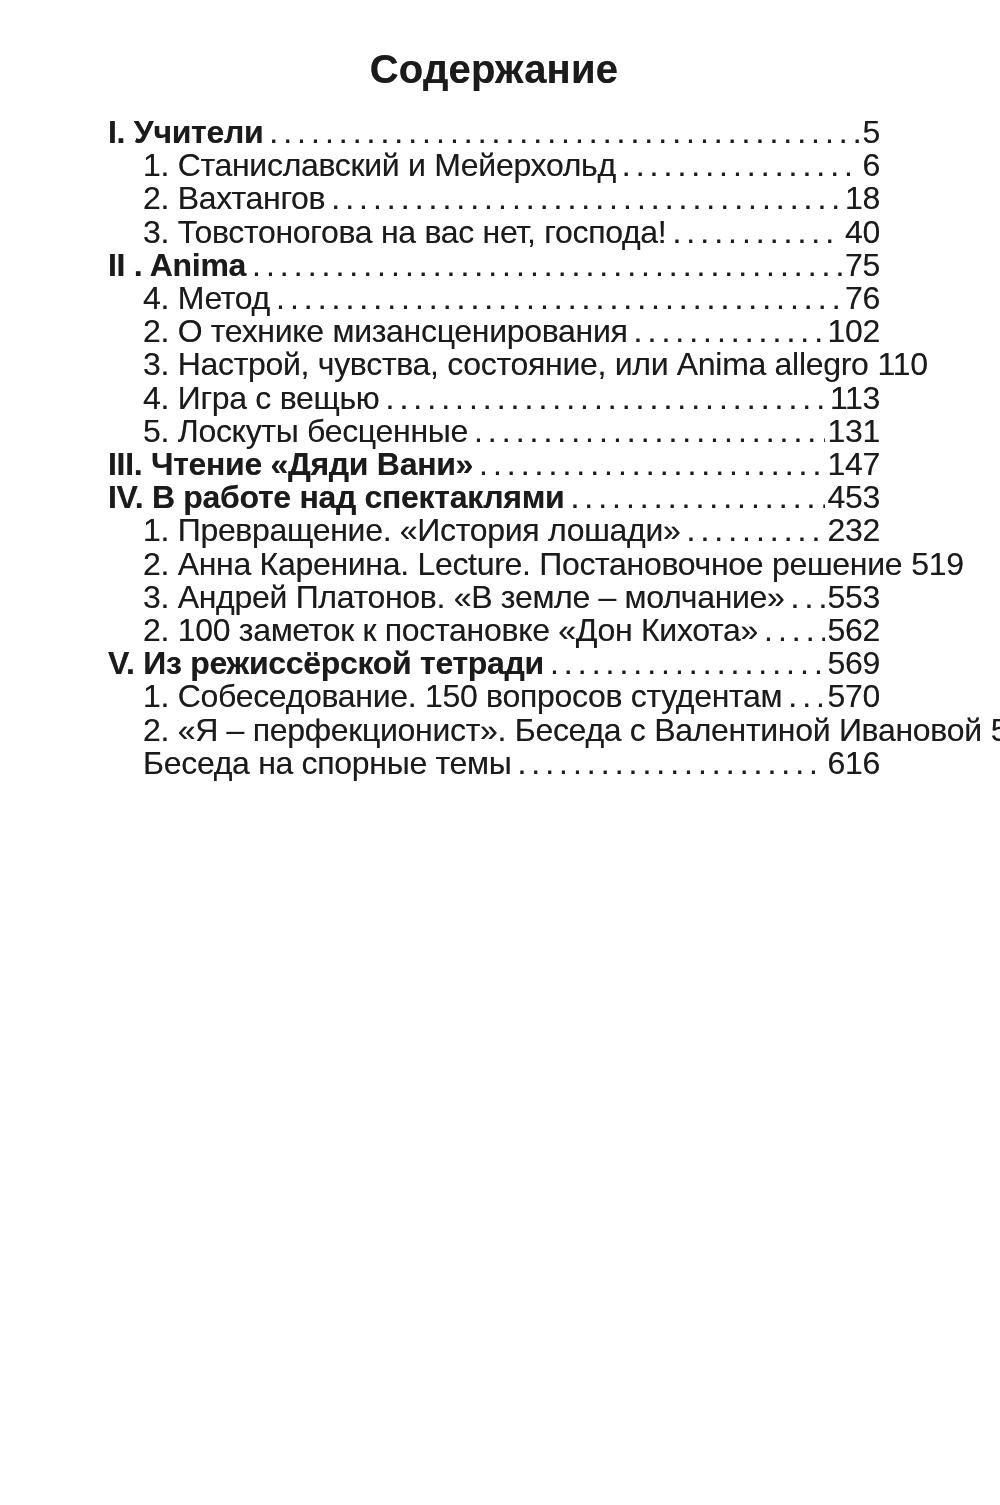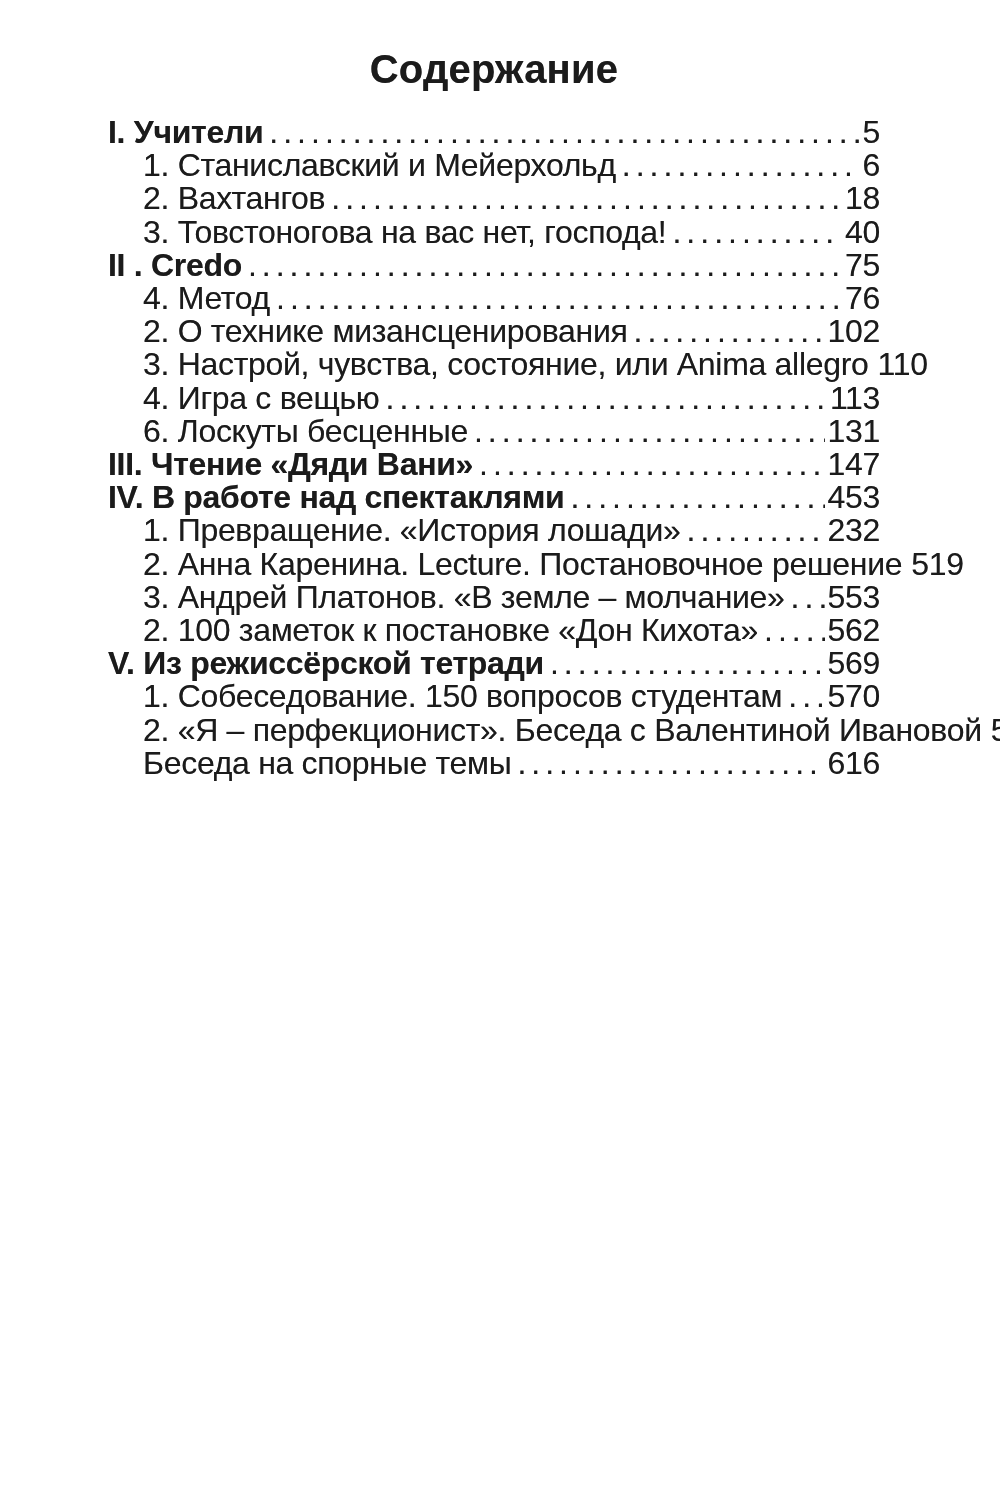--- a/index.html
+++ b/index.html
@@ -92,21 +92,21 @@
       <span class="pg">18</span>
     </div>
 
     <div class="row sub">
       <span class="lbl">3. Товстоногова на вас нет, господа!</span>
       <span class="leader"></span>
       <span class="pg">40</span>
     </div>
 
     <div class="row section">
-      <span class="lbl">II . Credo</span>
+      <span class="lbl">II . Anima</span>
       <span class="leader"></span>
       <span class="pg">75</span>
     </div>
 
     <div class="row sub">
       <span class="lbl">4. Метод</span>
       <span class="leader"></span>
       <span class="pg">76</span>
     </div>
 
@@ -122,21 +122,21 @@
       <span class="pg">110</span>
     </div>
 
     <div class="row sub">
       <span class="lbl">4. Игра с вещью</span>
       <span class="leader"></span>
       <span class="pg">113</span>
     </div>
 
     <div class="row sub">
-      <span class="lbl">6. Лоскуты бесценные</span>
+      <span class="lbl">5. Лоскуты бесценные</span>
       <span class="leader"></span>
       <span class="pg">131</span>
     </div>
 
     <div class="row section">
       <span class="lbl">III. Чтение «Дяди Вани»</span>
       <span class="leader"></span>
       <span class="pg">147</span>
     </div>
 

